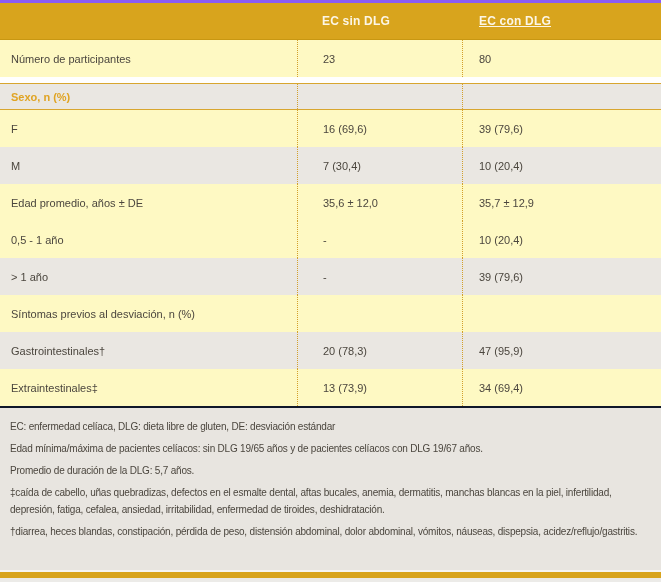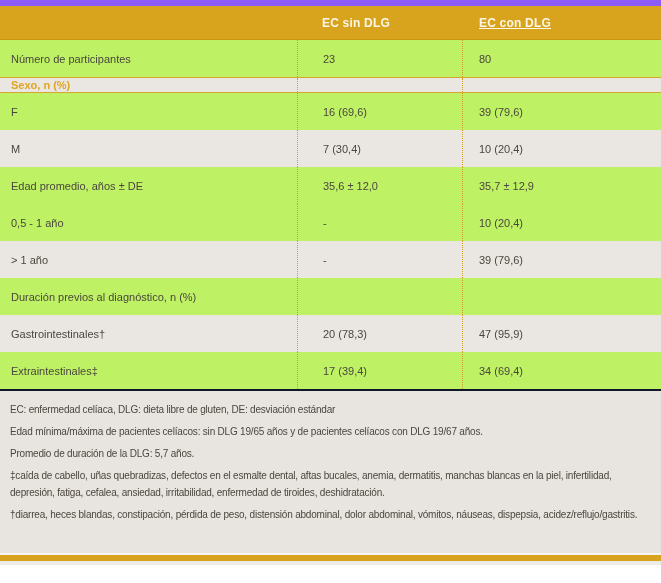--- a/index.html
+++ b/index.html
@@ -13,46 +13,47 @@
   }
   .table-wrap { width: 661px; }
 
   
   .thead {
     display: grid;
     grid-template-columns: 297px 165px 1fr;
     height: 40px;
     align-items: center;
     background: #d8a41d;
-    border-top: 6px solid #8b5cf6;
+    border-top: 3px solid #8b5cf6;
     border-bottom: 1px solid #c89712;
   }
   .thead .hcell {
     color: #fcf6e6;
     font-weight: bold;
     font-size: 12px;
     letter-spacing: 0.2px;
   }
   .thead .h2 { padding-left: 25px; }
   .thead .h3 { padding-left: 17px; text-decoration: underline; }
 
   
   .row {
     display: grid;
     grid-template-columns: 297px 165px 1fr;
     height: 37px;
     align-items: stretch;
     font-size: 11px;
   }
-  .row.light { background: #bef264; }
+  .row.light { background: #fef9c3; }
   .row.dark  { background: #eae7e2; }
   .row.section {
-    height: 16px;
+    height: 27px;
     border-top: 1px solid #d8a62f;
     border-bottom: 1px solid #d8a62f;
+    margin-top: 6px;
   }
   .row.section .label { color: #e0a423; font-weight: bold; }
   .cell {
     display: flex;
     align-items: center;
   }
   .cell.label { padding-left: 11px; }
   .cell.val { border-left: 1px dotted #d2a02c; text-align: right; }
   .cell.v2 { padding-left: 25px; }
   .cell.v3 { padding-left: 16px; }
@@ -121,34 +122,34 @@
     <div class="cell val v3">10 (20,4)</div>
   </div>
 
   <div class="row dark">
     <div class="cell label">&gt; 1 año</div>
     <div class="cell val v2">-</div>
     <div class="cell val v3">39 (79,6)</div>
   </div>
 
   <div class="row light">
-    <div class="cell label">Duración previos al diagnóstico, n (%)</div>
+    <div class="cell label">Síntomas previos al desviación, n (%)</div>
     <div class="cell val v2"></div>
     <div class="cell val v3"></div>
   </div>
 
   <div class="row dark">
     <div class="cell label">Gastrointestinales†</div>
     <div class="cell val v2">20 (78,3)</div>
     <div class="cell val v3">47 (95,9)</div>
   </div>
 
   <div class="row light">
     <div class="cell label">Extraintestinales‡</div>
-    <div class="cell val v2">17 (39,4)</div>
+    <div class="cell val v2">13 (73,9)</div>
     <div class="cell val v3">34 (69,4)</div>
   </div>
 
   <div class="footer">
     <p>EC: enfermedad celíaca, DLG: dieta libre de gluten, DE: desviación estándar</p>
     <p>Edad mínima/máxima de pacientes celíacos: sin DLG 19/65 años y de pacientes celíacos con DLG 19/67 años.</p>
     <p>Promedio de duración de la DLG: 5,7 años.</p>
     <p>‡caída de cabello, uñas quebradizas, defectos en el esmalte dental, aftas bucales, anemia, dermatitis, manchas blancas en la piel, infertilidad, depresión, fatiga, cefalea, ansiedad, irritabilidad, enfermedad de tiroides, deshidratación.</p>
     <p>†diarrea, heces blandas, constipación, pérdida de peso, distensión abdominal, dolor abdominal, vómitos, náuseas, dispepsia, acidez/reflujo/gastritis.</p>
   </div>

